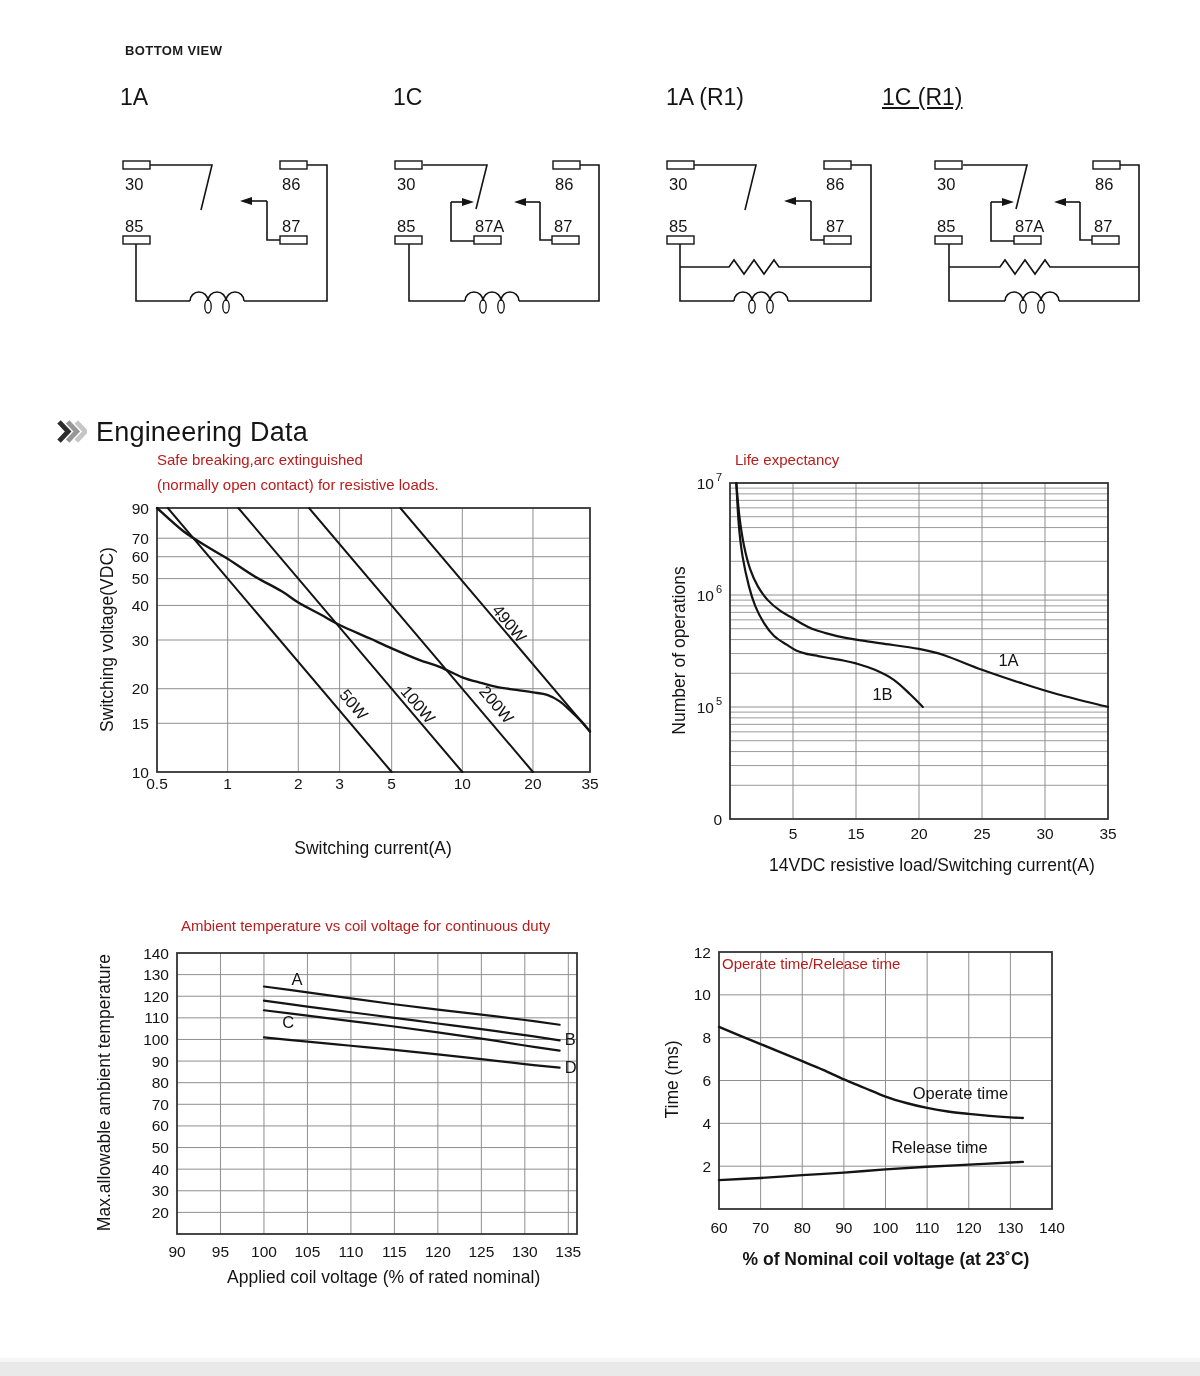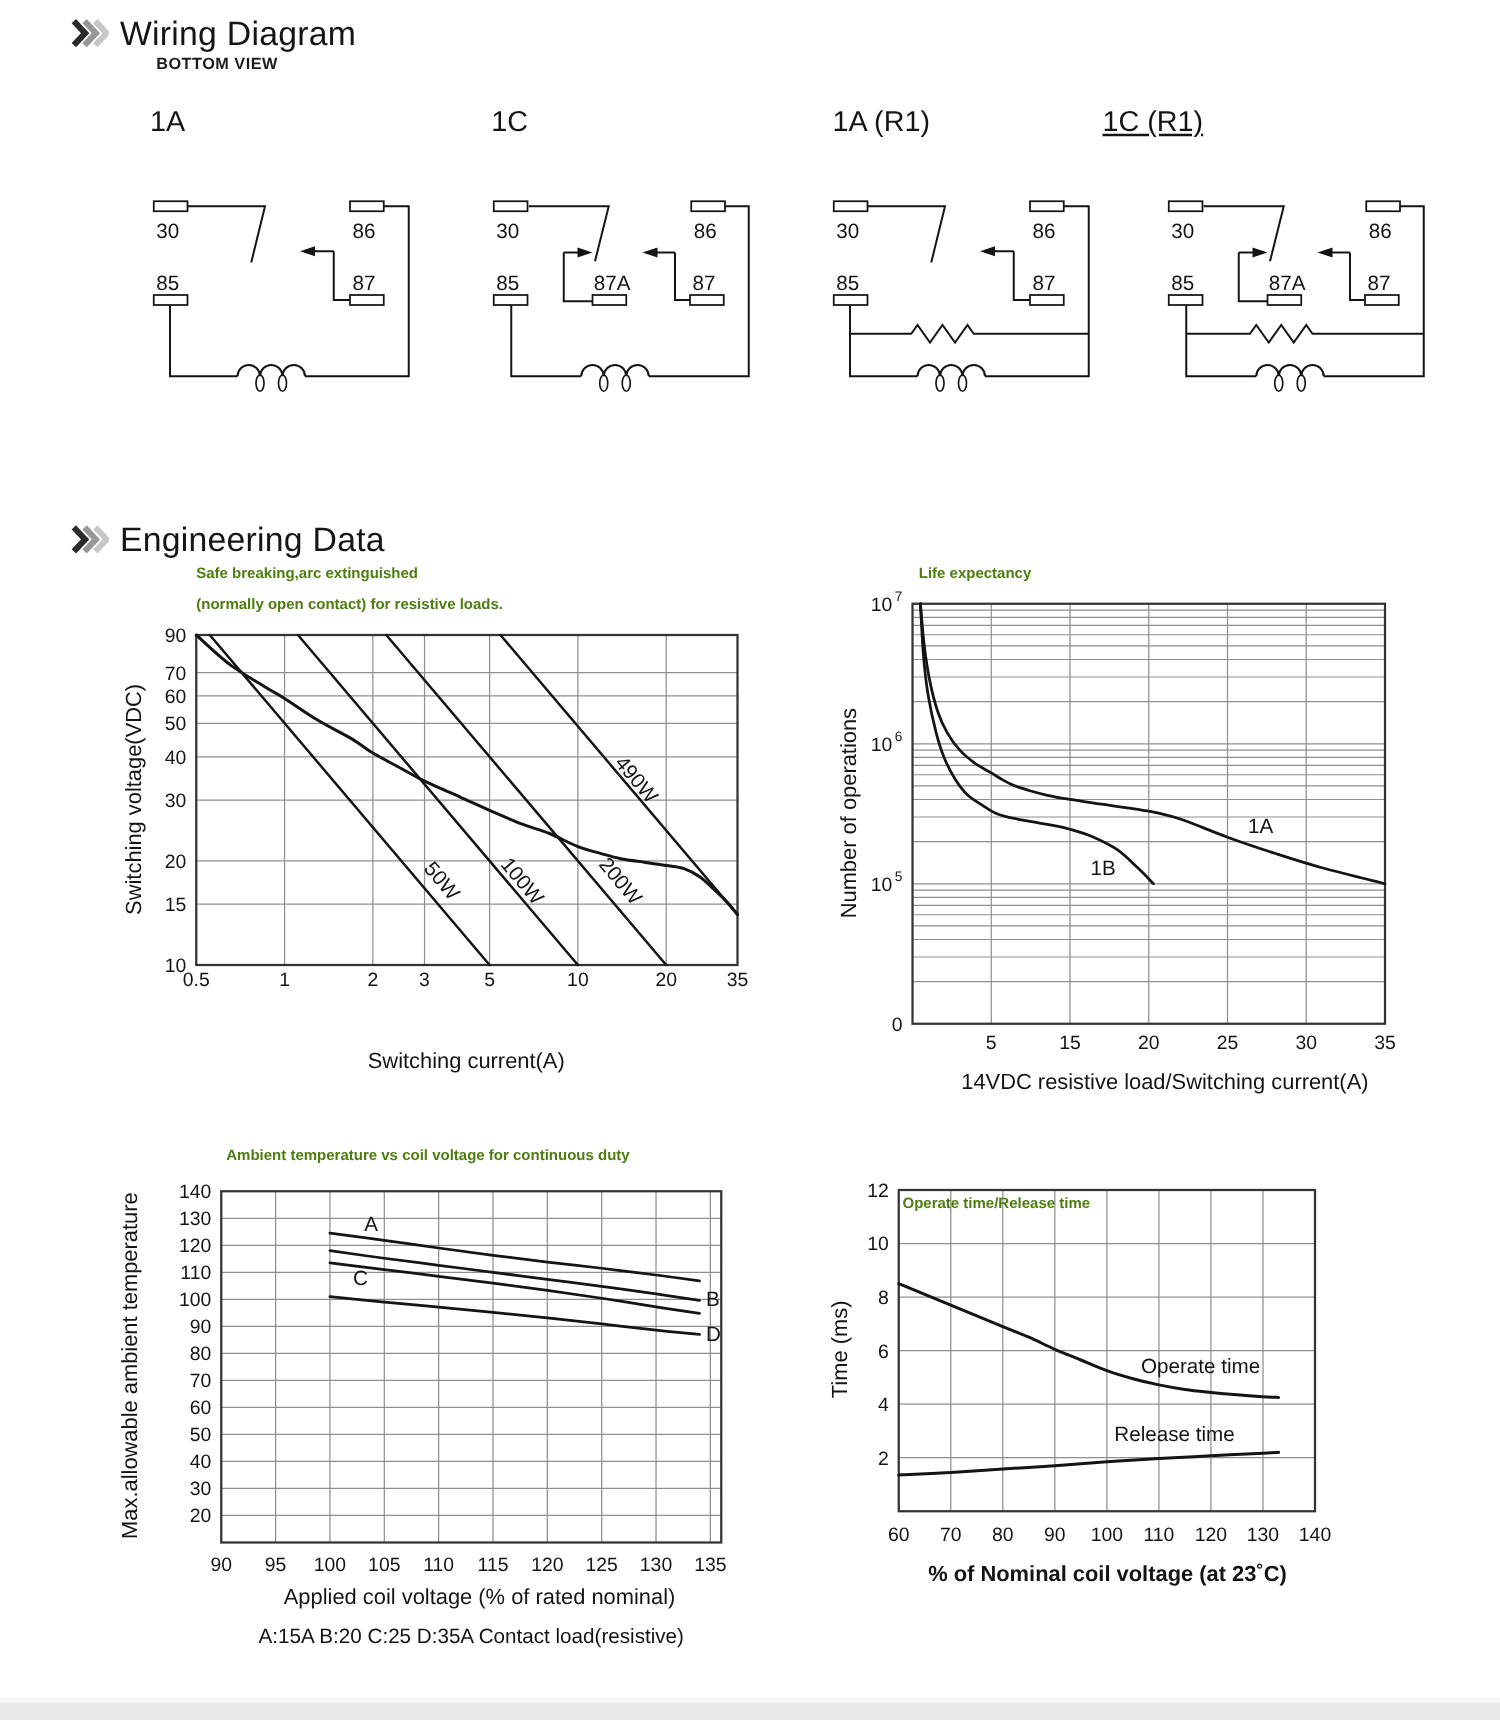--- a/index.html
+++ b/index.html
@@ -5,41 +5,33 @@
   html,body{margin:0;padding:0;background:#ffffff;}
   .page{position:relative;width:1200px;height:1376px;background:#fff;overflow:hidden;
         font-family:"Liberation Sans",sans-serif;color:#141414;}
   .sec-hdr{position:absolute;left:56px;display:flex;align-items:flex-start;gap:9px;
            font-size:27px;letter-spacing:0.2px;color:#151515;}
   .sec-hdr .chev{margin-top:3px;}
   .subtitle{position:absolute;left:125px;font-size:13px;font-weight:bold;letter-spacing:0.4px;color:#1c1c1c;}
   .dlabel{position:absolute;font-size:23px;color:#141414;}
   .wiring{position:absolute;top:154px;width:230px;height:168px;overflow:visible;}
   .chart{position:absolute;overflow:visible;}
-  .chart-title{position:absolute;font-size:12px;color:#4d7c0f;white-space:nowrap;font-weight:bold;}
+  .chart-title{position:absolute;font-size:15px;color:#b91c1c;white-space:nowrap;}
   .axis-x{position:absolute;width:300px;text-align:center;font-size:17.5px;color:#141414;white-space:nowrap;}
   .axis-y{position:absolute;width:340px;text-align:center;font-size:17.5px;color:#141414;
           transform:rotate(-90deg);white-space:nowrap;}
   .note{position:absolute;left:177px;width:400px;text-align:center;font-size:16.5px;color:#141414;white-space:nowrap;}
   .edge-hi{position:absolute;left:0;top:1358px;width:1200px;height:4px;}
   .edge{position:absolute;left:0;top:1362px;width:1200px;height:14px;}
 </style>
 </head>
 <body>
 
 <div class="page">
 
-  <div class="sec-hdr" style="top:12px;">
-    <svg class="chev" width="31" height="23" viewBox="0 0 32 24">
-      <path class="chev-p" d="M3,2 L12.5,12 L3,22" fill="none" stroke-width="5" stroke-linejoin="miter" stroke="#2b2b2b"></path>
-      <path class="chev-p" d="M12,2 L21.5,12 L12,22" fill="none" stroke-width="5" stroke="#979797"></path>
-      <path class="chev-p" d="M21,2 L30.5,12 L21,22" fill="none" stroke-width="5" stroke="#c6c6c6"></path>
-    </svg>
-    <span>Wiring Diagram</span>
-  </div>
   <div class="subtitle" style="top:43px;">BOTTOM VIEW</div>
 
   <div class="dlabel" style="left:120px;top:84px;">1A</div>
   <div class="dlabel" style="left:393px;top:84px;">1C</div>
   <div class="dlabel" style="left:666px;top:84px;">1A (R1)</div>
   <div class="dlabel" style="left:882px;top:84px;text-decoration:underline;">1C (R1)</div>
 
   <svg class="wiring" id="w0" viewBox="0 0 230 168" style="left:115px;">
       <rect x="8" y="7" width="27" height="8" fill="none" stroke="#141414" stroke-width="1.4"></rect>
       <rect x="165" y="7" width="27" height="8" fill="none" stroke="#141414" stroke-width="1.4"></rect>
@@ -347,21 +339,20 @@
   <div class="axis-y" style="left:-63px;top:629px;">Switching voltage(VDC)</div>
   <div class="axis-x" style="left:223px;top:799px;margin-top:39px;">Switching current(A)</div>
 
   <div class="chart-title" style="left:735px;top:451px;">Life expectancy</div>
   <div class="axis-y" style="left:509px;top:640px;">Number of operations</div>
   <div class="axis-x" style="left:769px;top:855px;">14VDC resistive load/Switching current(A)</div>
 
   <div class="chart-title" style="left:181px;top:917px;">Ambient temperature vs coil voltage for continuous duty</div>
   <div class="axis-y" style="left:-76px;top:1082px;width:360px;">Max.allowable ambient temperature</div>
   <div class="axis-x" style="left:227px;top:1267px;">Applied coil voltage (% of rated nominal)</div>
-  <div class="note" style="top:1300px;">A:15A B:20 C:25 D:35A Contact load(resistive)</div>
 
   <div class="chart-title" style="left:722px;top:955px;">Operate time/Release time</div>
   <div class="axis-y" style="left:502px;top:1069px;">Time (ms)</div>
   <div class="axis-x" style="left:736px;top:1249px;font-weight:bold;">% of Nominal coil voltage (at 23˚C)</div>
 
   <div class="edge-hi" style="background: rgb(246, 246, 246);"></div>
   <div class="edge" style="background: rgb(233, 233, 233);"></div>
 </div>
 
 </body></html>

